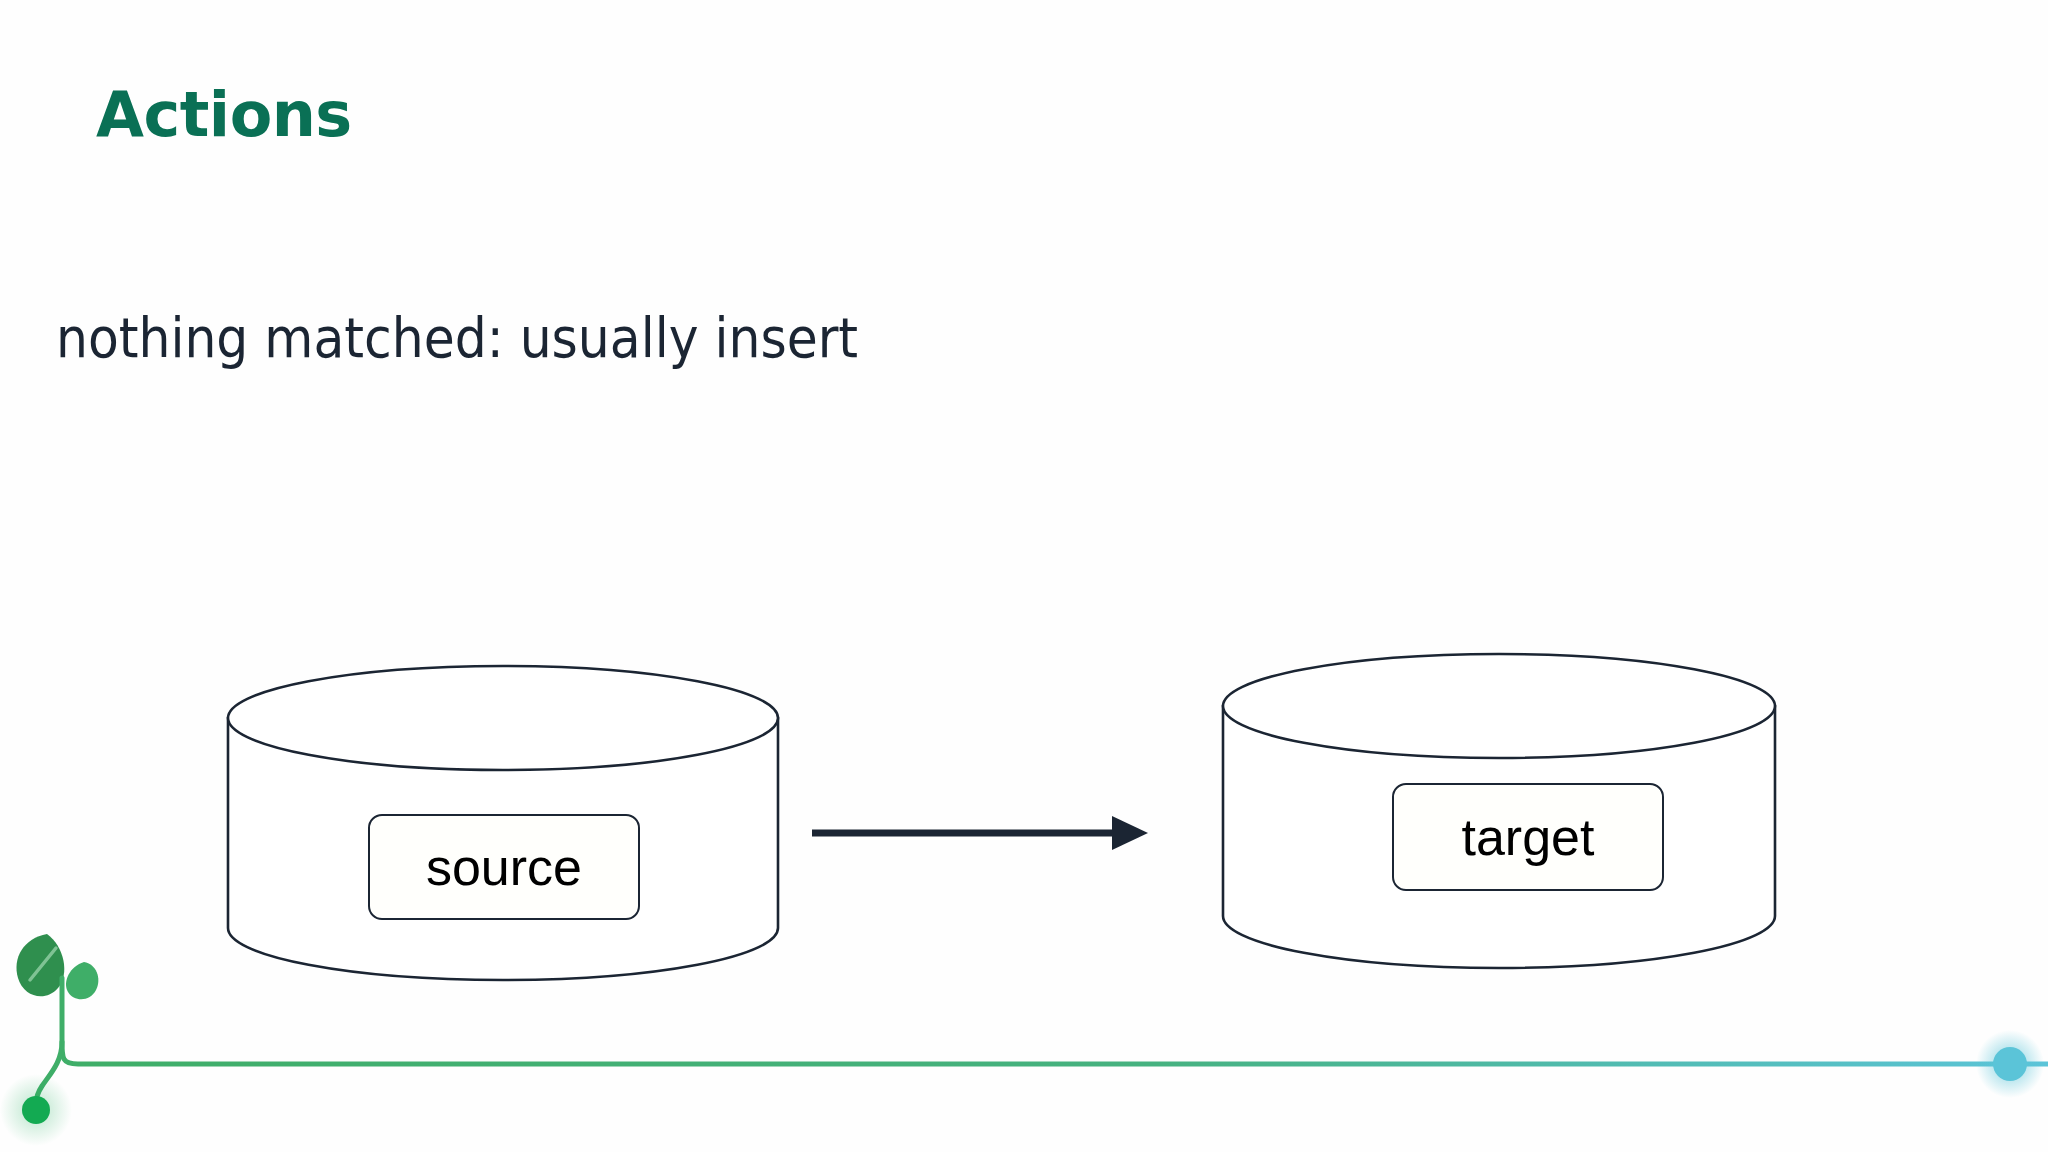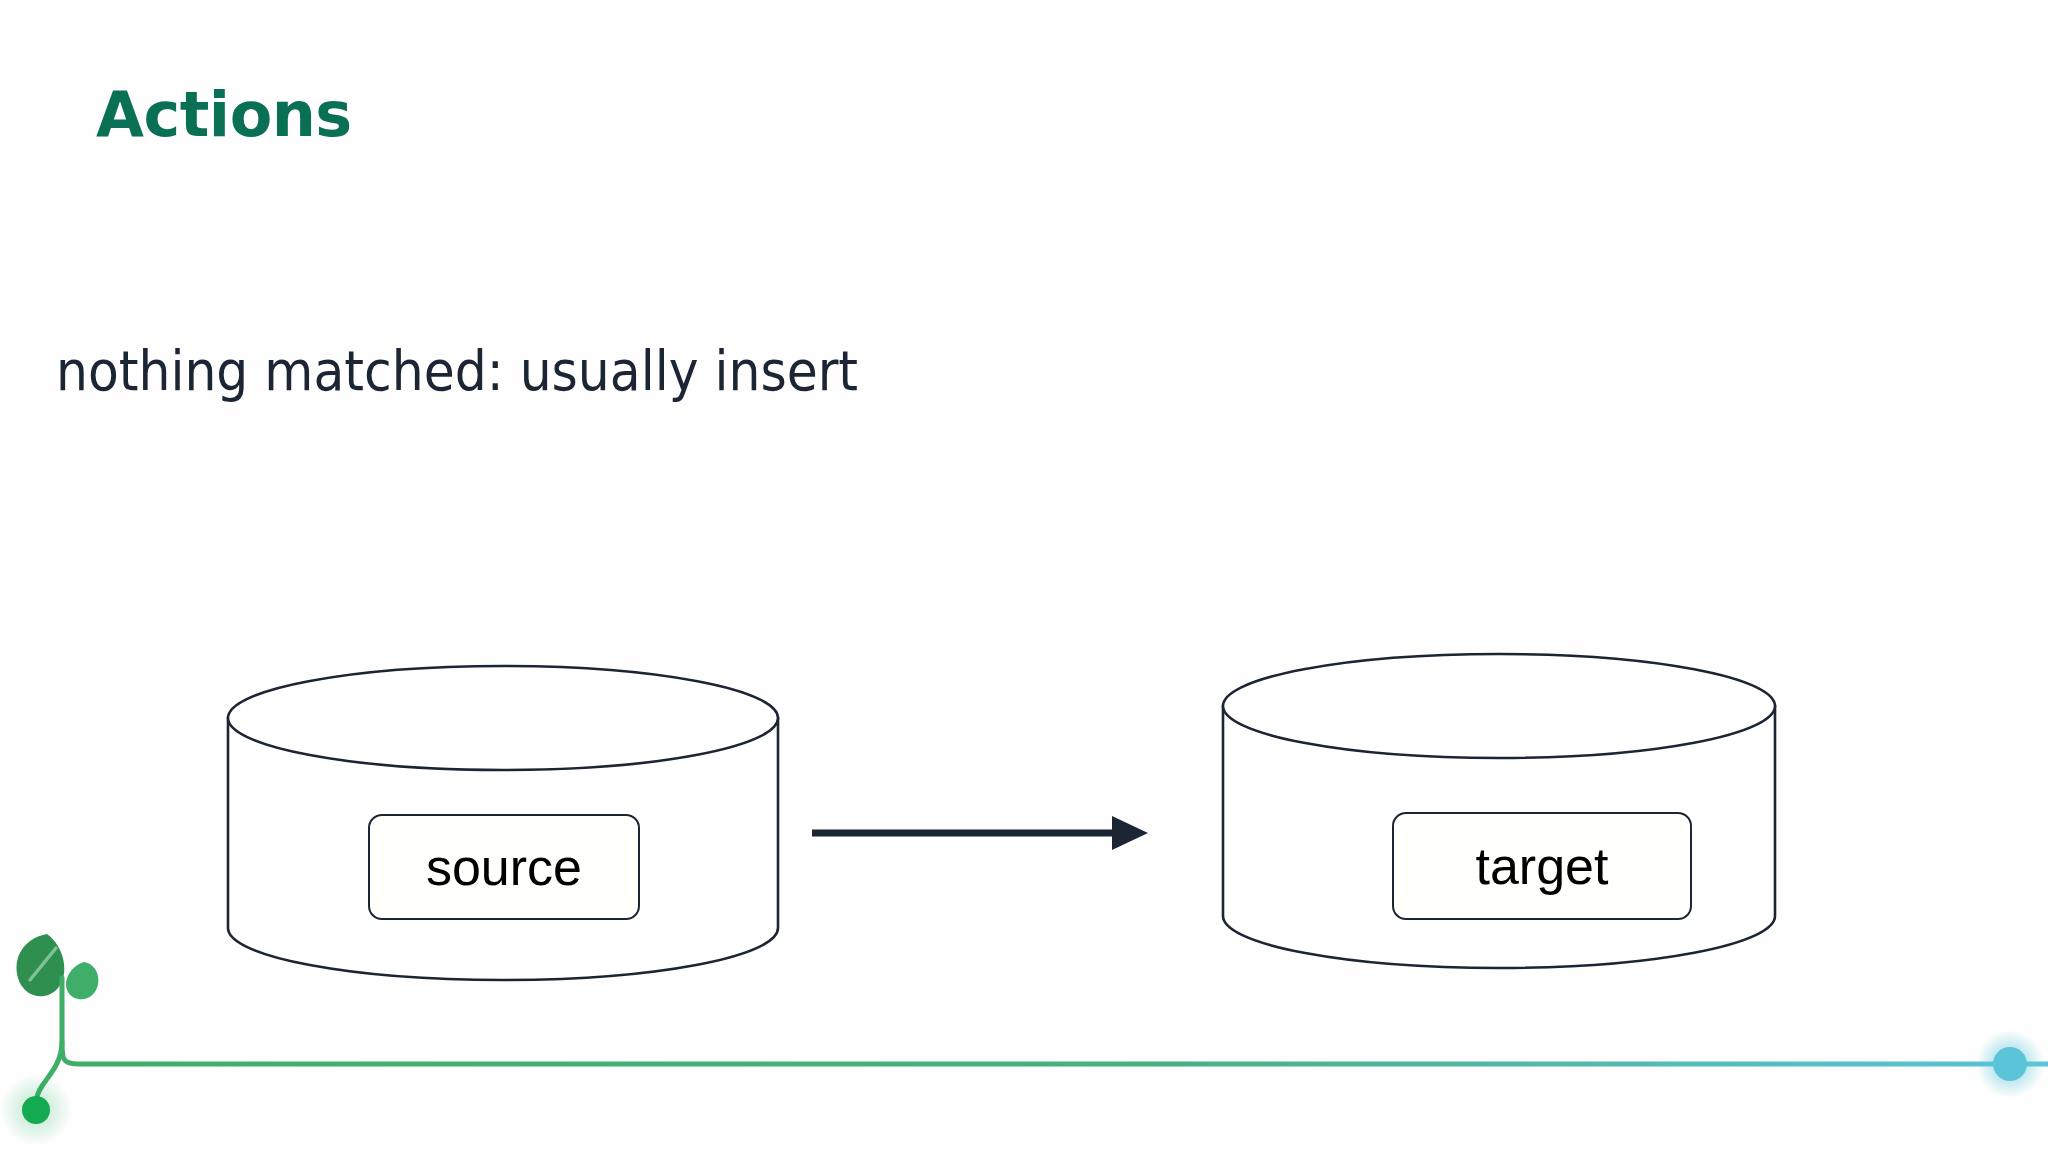--- a/index.html
+++ b/index.html
@@ -37,21 +37,20 @@
   .body-line {
     position: absolute;
     left: 56px;
     top: 305px;
     font-family: "DejaVu Sans Condensed", "Liberation Sans Narrow", "Liberation Sans", sans-serif;
     font-stretch: condensed;
     font-size: 56px;
     font-weight: 400;
     color: #1b2533;
     white-space: nowrap;
-    margin-top: 33px;
   }
 
   
   .diagram {
     position: absolute;
     left: 0;
     top: 0;
     width: 2048px;
     height: 1152px;
     pointer-events: none;
@@ -72,22 +71,22 @@
     box-sizing: border-box;
   }
   .db-label.source {
     left: 368px;
     top: 814px;
     width: 272px;
     height: 106px;
   }
   .db-label.target {
     left: 1392px;
-    top: 812px;
-    width: 300px;
+    top: 783px;
+    width: 272px;
     height: 108px;
   }
 
   
   .footer {
     position: absolute;
     left: 0;
     bottom: 0;
     width: 2048px;
     height: 230px;

